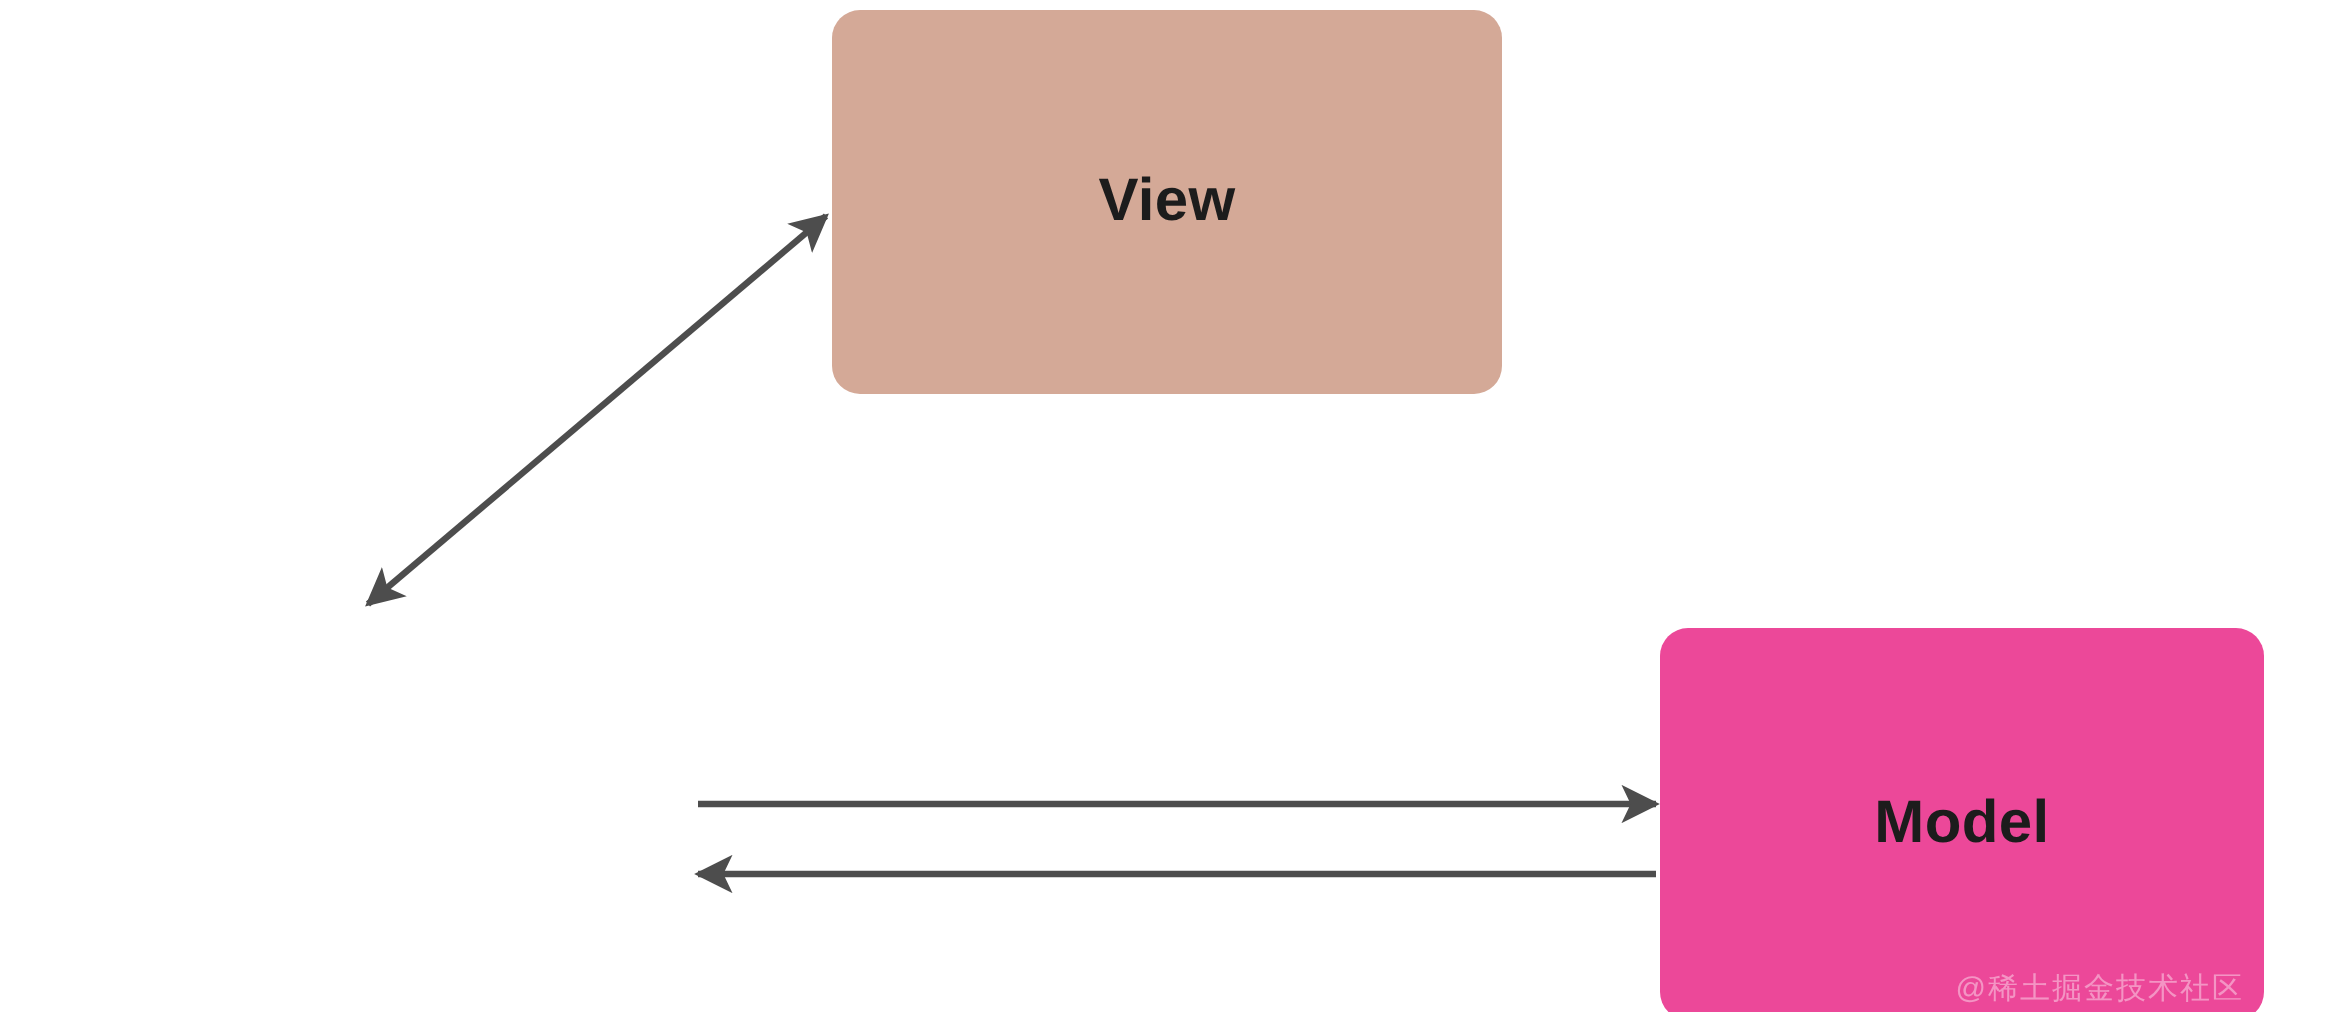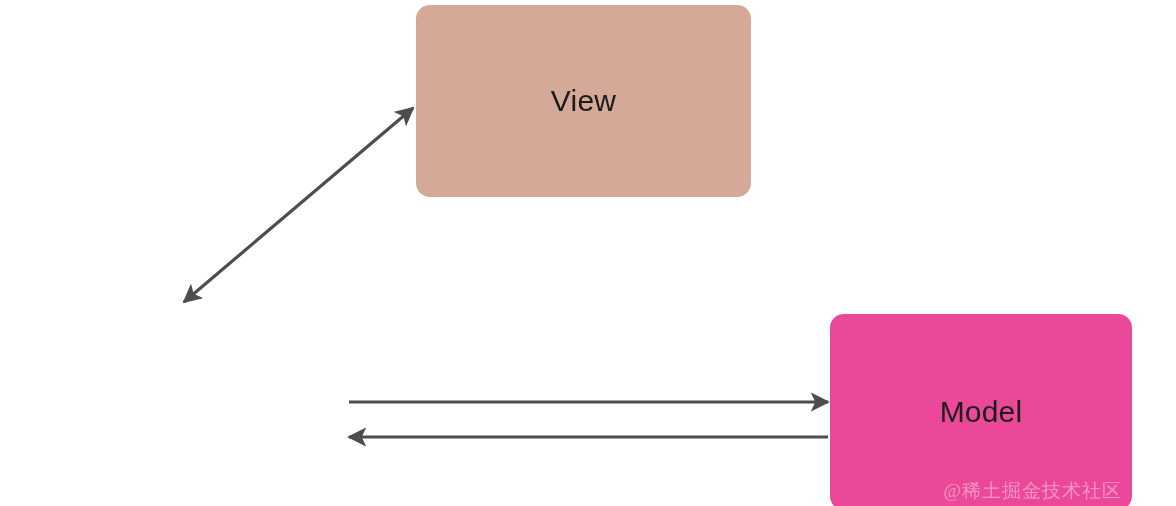--- a/index.html
+++ b/index.html
@@ -20,21 +20,21 @@
   .node {
     position: absolute;
     border-radius: 14px;
     display: flex;
     align-items: center;
     justify-content: center;
     box-sizing: border-box;
   }
   .node-label {
     font-family: "Liberation Sans", sans-serif;
-    font-weight: normal;
+    font-weight: bold;
     font-size: 30px;
     color: #1c1c1c;
     letter-spacing: 0.2px;
     line-height: 1;
     user-select: none;
   }
   #node-view {
     left: 416px;
     top: 5px;
     width: 335px;
@@ -60,22 +60,22 @@
     left: 0;
     top: 0;
     width: 1176px;
     height: 506px;
     pointer-events: none;
   }
   .watermark {
     position: absolute;
     right: 10px;
     bottom: 6px;
-    font-family: Liberation Serif, serif;
-    font-size: 19px;
+    font-family: Liberation Sans, sans-serif;
+    font-size: 15px;
     color: rgba(255,255,255,0.42);
     letter-spacing: 1px;
     white-space: nowrap;
     user-select: none;
   }
 </style>
 </head>
 <body>
 
 <div id="canvas">

